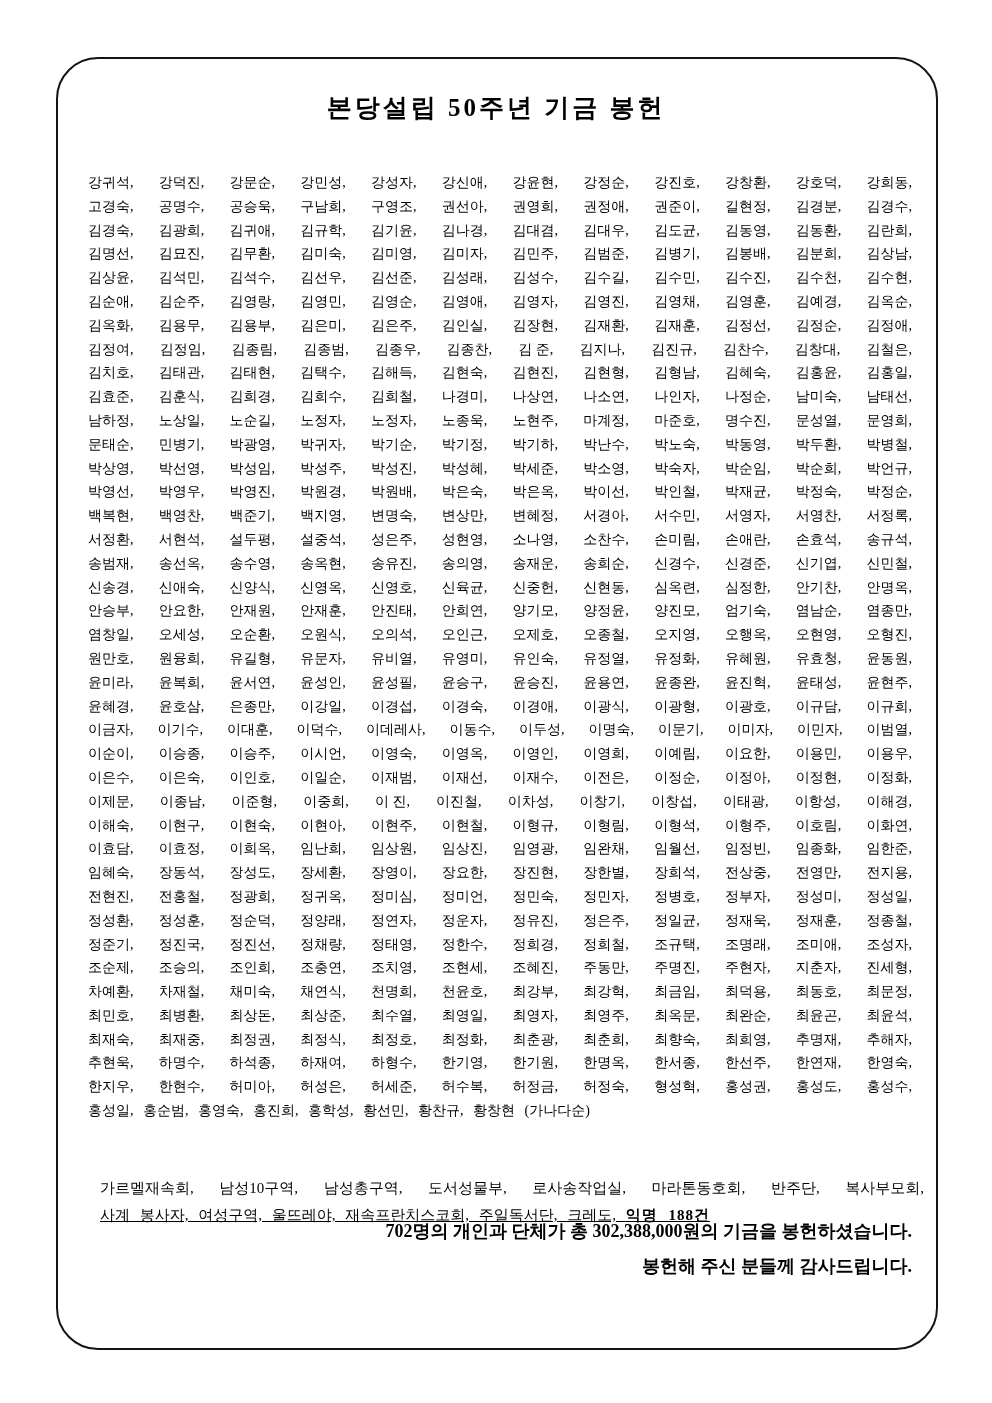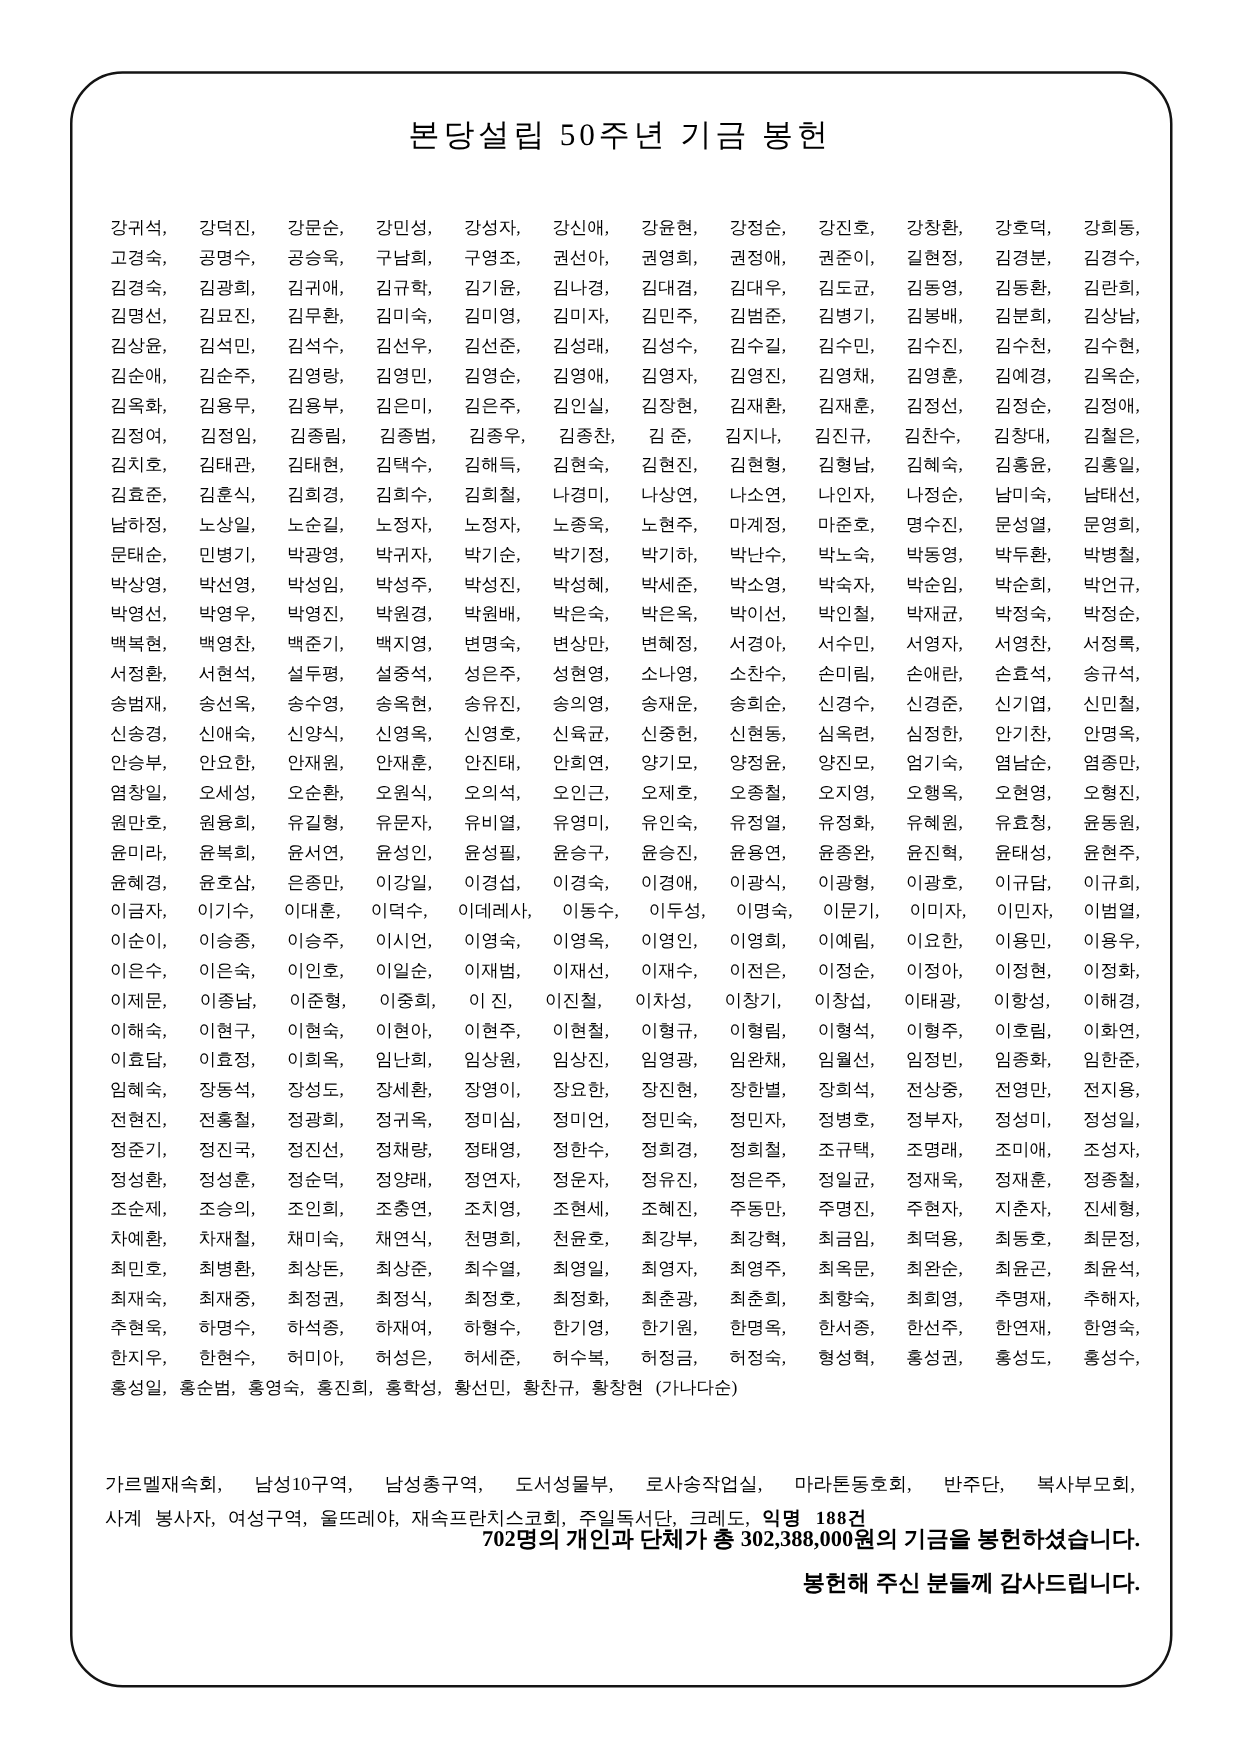--- a/index.html
+++ b/index.html
@@ -6,37 +6,37 @@
   body{
     width:992px;height:1403px;position:relative;background:#ffffff;color:#000;
     font-family:"Liberation Serif","DejaVu Serif",serif;
   }
   .frame{
     position:absolute;left:56px;top:57px;width:878px;height:1289px;
     border:2px solid #141414;border-radius:42px;background:#fff;
   }
   .title{
     position:absolute;top:91px;left:0;width:992px;text-align:center;
-    font-size:25px;font-weight:normal;letter-spacing:3px;
+    font-size:25px;font-weight:bold;letter-spacing:3px;
   }
   .names{
     position:absolute;top:171px;left:88px;width:824px;font-size:14px;
   }
   .name-row{
     display:flex;justify-content:space-between;
     height:23.8px;line-height:23.8px;white-space:nowrap;
   }
   .name-row span{white-space:pre;}
   .name-last-row{height:23.8px;line-height:23.8px;word-spacing:6px;white-space:pre;}
   .groups{
-    position:absolute;top:1175px;left:84px;width:824px;font-size:15px;
+    position:absolute;top:1175px;left:100px;width:824px;font-size:15px;
   }
   .group-row1{display:flex;justify-content:space-between;line-height:27px;white-space:nowrap;}
   .group-row1 span{white-space:pre;}
-  .group-row2{line-height:27px;word-spacing:6px;white-space:pre;}
+  .group-row2{line-height:27px;word-spacing:6px;white-space:pre;text-decoration:underline;}
   .group-row2 b{font-weight:bold;letter-spacing:1px;}
   .summary{
     position:absolute;top:1214px;left:88px;width:824px;text-align:right;
     font-size:18px;font-weight:bold;line-height:35px;
   }
 </style>
 </head>
 <body>
 
 <div class="frame"></div>
@@ -472,46 +472,46 @@
       <span>정미심,</span>
       <span>정미언,</span>
       <span>정민숙,</span>
       <span>정민자,</span>
       <span>정병호,</span>
       <span>정부자,</span>
       <span>정성미,</span>
       <span>정성일,</span>
     </div>
     <div class="name-row">
+      <span>정성환,</span>
+      <span>정성훈,</span>
+      <span>정순덕,</span>
+      <span>정양래,</span>
+      <span>정연자,</span>
+      <span>정운자,</span>
+      <span>정유진,</span>
+      <span>정은주,</span>
+      <span>정일균,</span>
+      <span>정재욱,</span>
+      <span>정재훈,</span>
+      <span>정종철,</span>
+    </div>
+    <div class="name-row">
       <span>정준기,</span>
       <span>정진국,</span>
       <span>정진선,</span>
       <span>정채량,</span>
       <span>정태영,</span>
       <span>정한수,</span>
       <span>정희경,</span>
       <span>정희철,</span>
       <span>조규택,</span>
       <span>조명래,</span>
       <span>조미애,</span>
       <span>조성자,</span>
-    </div>
-    <div class="name-row">
-      <span>정성환,</span>
-      <span>정성훈,</span>
-      <span>정순덕,</span>
-      <span>정양래,</span>
-      <span>정연자,</span>
-      <span>정운자,</span>
-      <span>정유진,</span>
-      <span>정은주,</span>
-      <span>정일균,</span>
-      <span>정재욱,</span>
-      <span>정재훈,</span>
-      <span>정종철,</span>
     </div>
     <div class="name-row">
       <span>조순제,</span>
       <span>조승의,</span>
       <span>조인희,</span>
       <span>조충연,</span>
       <span>조치영,</span>
       <span>조현세,</span>
       <span>조혜진,</span>
       <span>주동만,</span>

